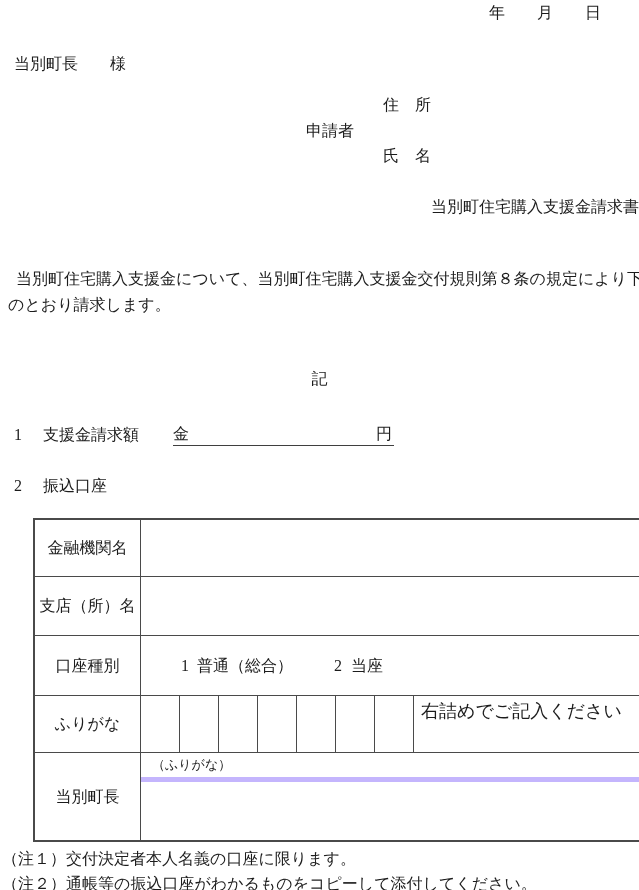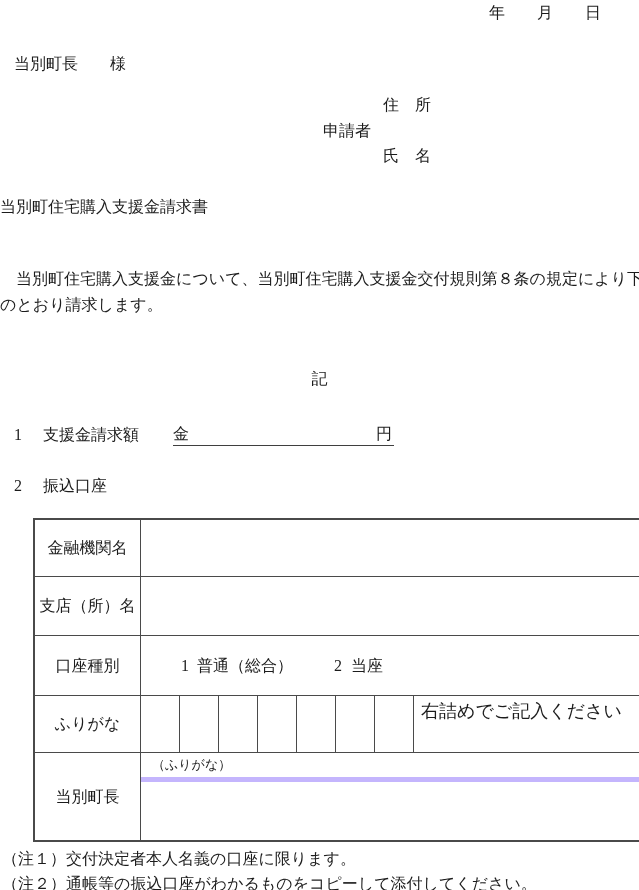--- a/index.html
+++ b/index.html
@@ -14,27 +14,27 @@
     background:#ffffff; overflow:hidden;
     font-size:16px; line-height:1.2;text-decoration:underline;
   }
   .abs { position:absolute; white-space:nowrap; }
 
   .date-line { top:3px; left:489px; }
   .addressee { top:54px; left:14px; }
   .addressee .honorific { margin-left:32px; }
 
   .addr-label { top:95px; left:383px; }
-  .role-label { top:121px; left:323px;text-align:center; }
+  .role-label { top:121px; left:306px;text-align:center; }
   .name-label { top:146px; left:383px; }
 
-  .doc-title { top:197px; left:0; width:639px; text-align:left; white-space:nowrap; }
+  .doc-title { top:197px; left:0; width:639px; text-align:right; white-space:nowrap; }
 
   .body-line1 { top:269px; left:0; }
-  .body-line2 { top:295px; left:0; }
+  .body-line2 { top:295px; left:8px; }
 
   .section-mark { top:369px; left:0; width:639px; text-align:center; }
 
   .item-row { display:flex; }
   .item1 { top:425px; left:14px; }
   .item2 { top:476px; left:14px; }
   .item-label { margin-left:21px; }
 
   .amount-field {
     top:424px; left:173px; width:221px; height:22px;

